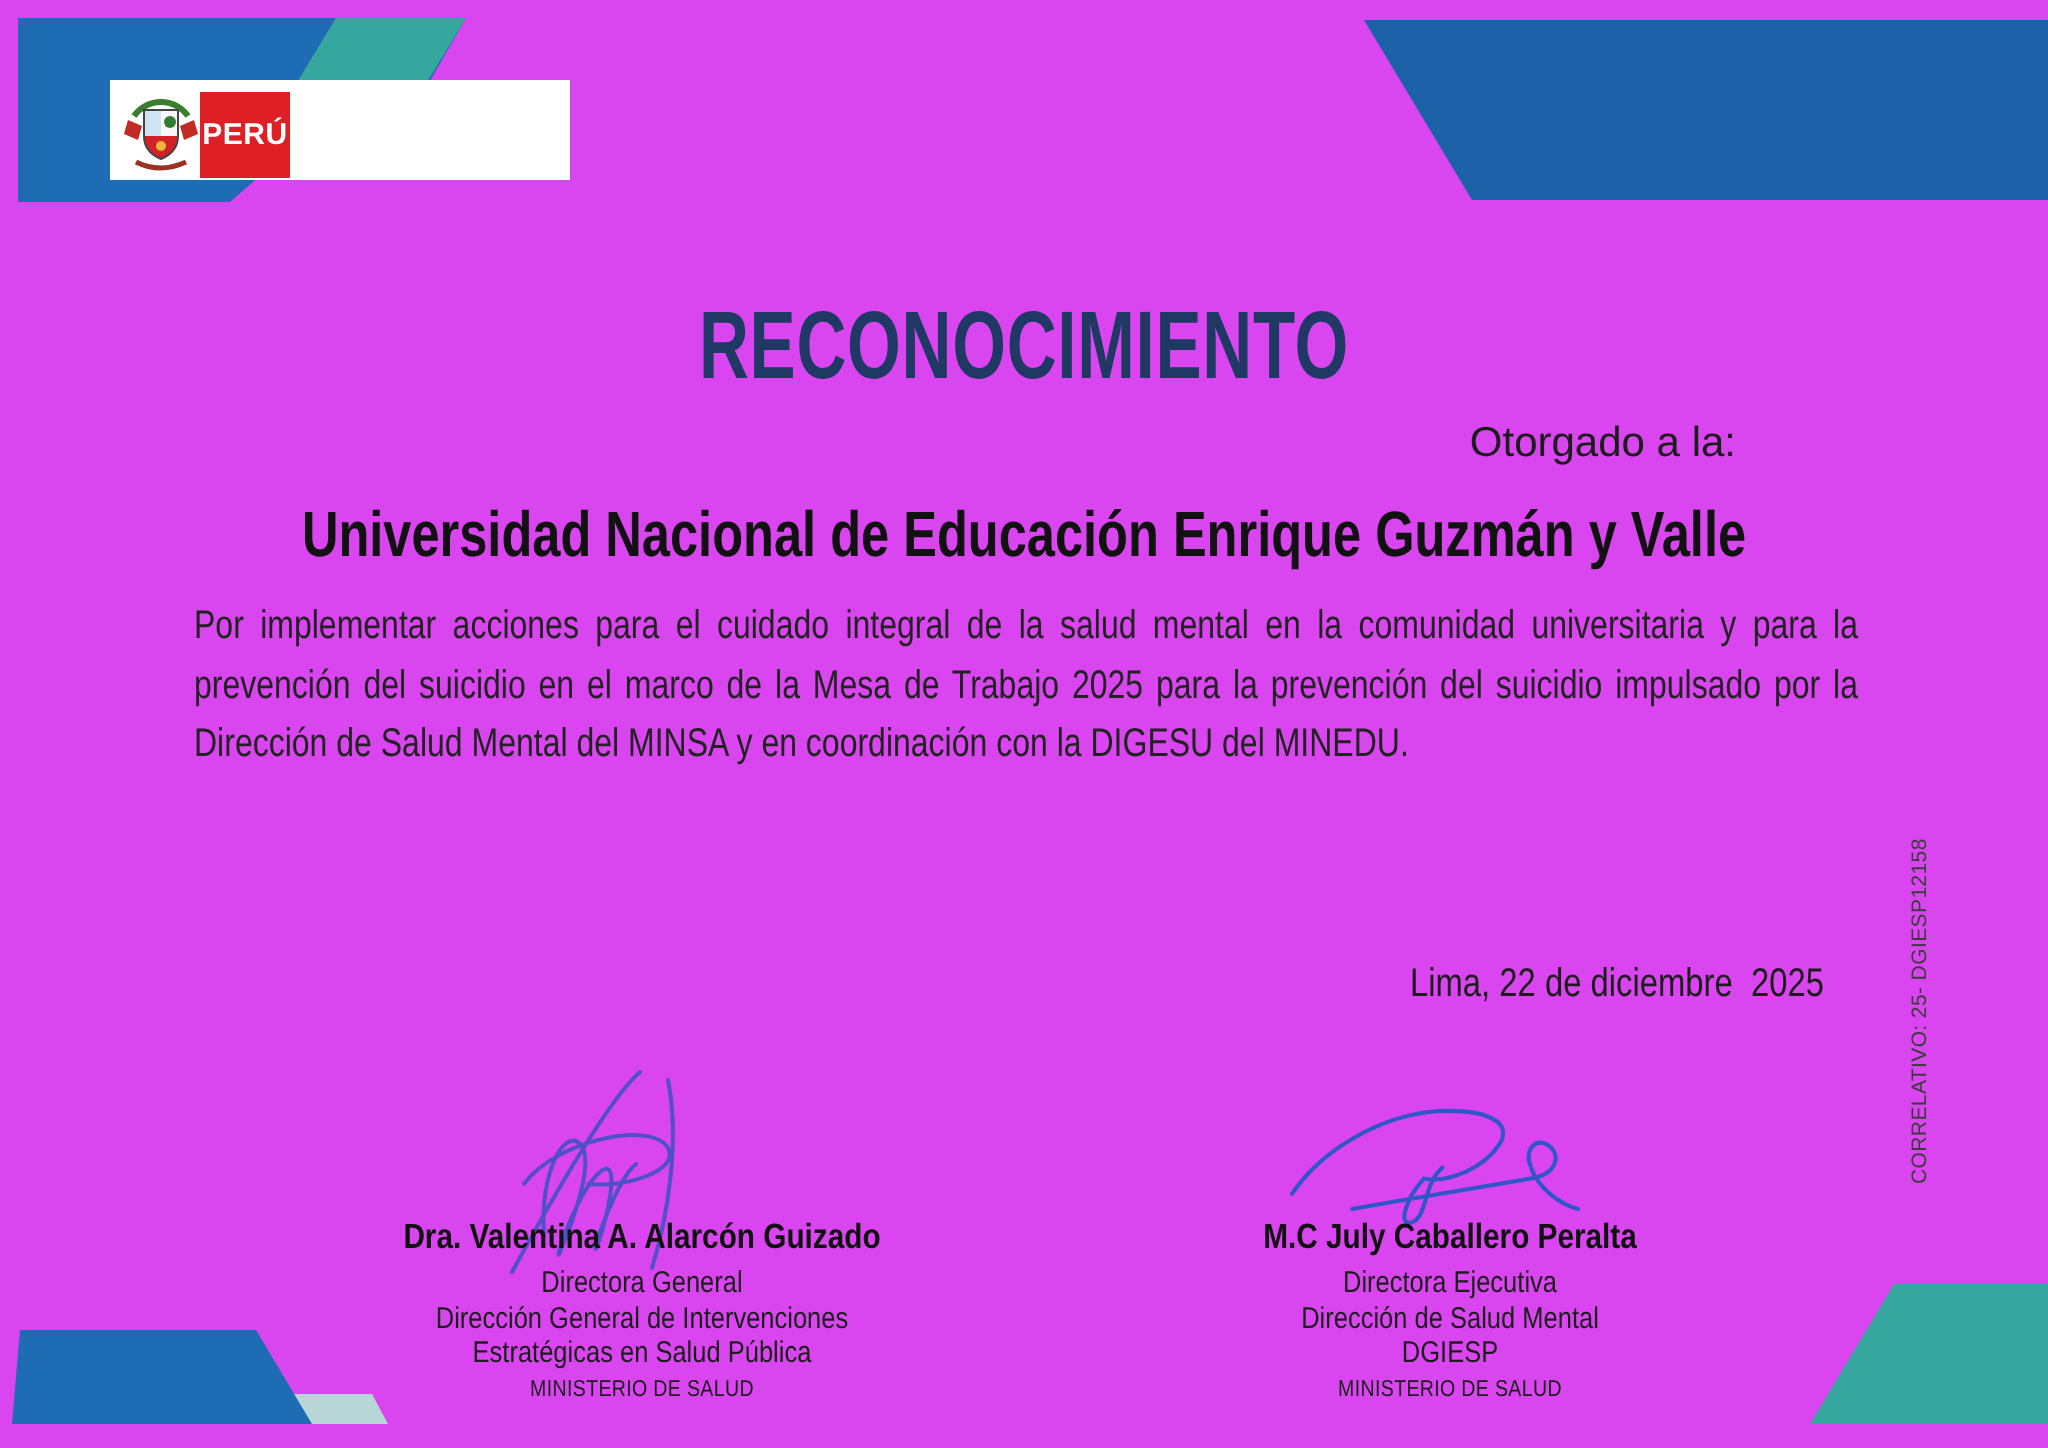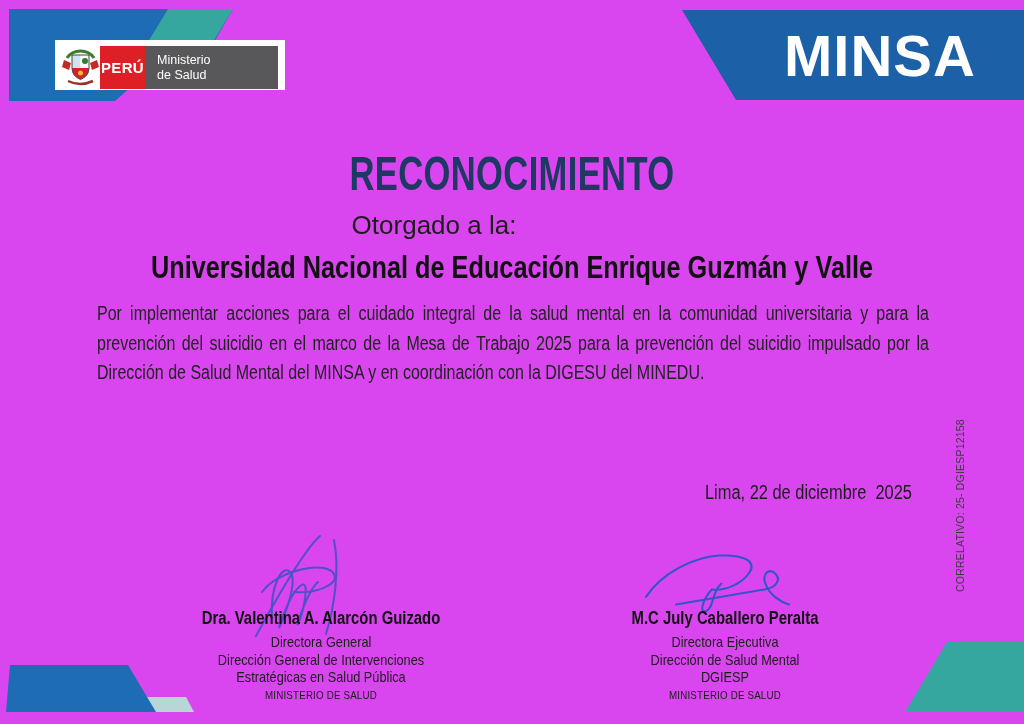--- a/index.html
+++ b/index.html
@@ -29,21 +29,21 @@
     display:flex;align-items:center;justify-content:center;
     color:#ffffff;font-weight:bold;font-size:58px;letter-spacing:1px;
   }
 
   
   .title{
     position:absolute;left:0;top:146px;width:1024px;margin:0;text-align:center;
     color:var(--title-navy,#1f3864);font-size:48px;font-weight:bold;letter-spacing:.5px;
     transform:scaleX(.72);transform-origin:center top;white-space:nowrap;
   }
-  .subtitle{position:absolute;left:0;top:210px;width:868px;text-align:center;font-size:26px;color:#1c1c1c;}
+  .subtitle{position:absolute;left:0;top:210px;width:868px;text-align:right;font-size:21px;color:#1c1c1c;}
   .recipient{
     position:absolute;left:0;top:249px;width:1024px;text-align:center;
     font-size:32px;font-weight:bold;color:#111;
     transform:scaleX(.79);transform-origin:center top;white-space:nowrap;
   }
   .body{
     position:absolute;left:97px;top:299px;width:1040px;margin:0;
     font-size:20px;line-height:29.5px;text-align:justify;color:#222;
     transform:scaleX(.80);transform-origin:left top;
   }
@@ -93,26 +93,21 @@
     <rect x="10" y="10" width="8.5" height="13" fill="#cfe3f0"></rect>
     <rect x="18.5" y="10" width="8.5" height="13" fill="#f7f7f7"></rect>
     <circle cx="23" cy="16" r="3" fill="#2e7d32"></circle>
     <path d="M10,23 h17 q0,8 -8.5,11.5 q-8.5,-3.5 -8.5,-11.5 z" fill="#d42027"></path>
     <circle cx="18.5" cy="28" r="2.5" fill="#e8b93c"></circle>
     <path d="M10,10 h17 v13 q0,8 -8.5,11.5 q-8.5,-3.5 -8.5,-11.5 z" fill="none" stroke="#444" stroke-width="1"></path>
   </svg>
   <div class="peru-red">
     <span>PERÚ</span>
   </div>
-  <div class="ministry-gray">
-    <span>Ministerio</span>
-    <span>de Salud</span>
-  </div>
 
-  <div class="minsa-text">MINSA</div>
 
   <h1 class="title">RECONOCIMIENTO</h1>
   <div class="subtitle">Otorgado a la:</div>
   <div class="recipient">Universidad Nacional de Educación Enrique Guzmán y Valle</div>
   <p class="body">Por implementar acciones para el cuidado integral de la salud mental en la comunidad universitaria y para la prevención del suicidio en el marco de la Mesa de Trabajo 2025 para la prevención del suicidio impulsado por la Dirección de Salud Mental del MINSA y en coordinación con la DIGESU del MINEDU.</p>
   <div class="date">Lima, 22 de diciembre  2025</div>
   <div class="correlative">CORRELATIVO: 25- DGIESP12158</div>
 
   <svg class="sig-ink" style="left:242px;top:530px" width="130" height="108" viewBox="0 0 130 108">
     <g fill="none" stroke="var(--signature-ink-left,#5050c8)" stroke-width="2" stroke-linecap="round">

